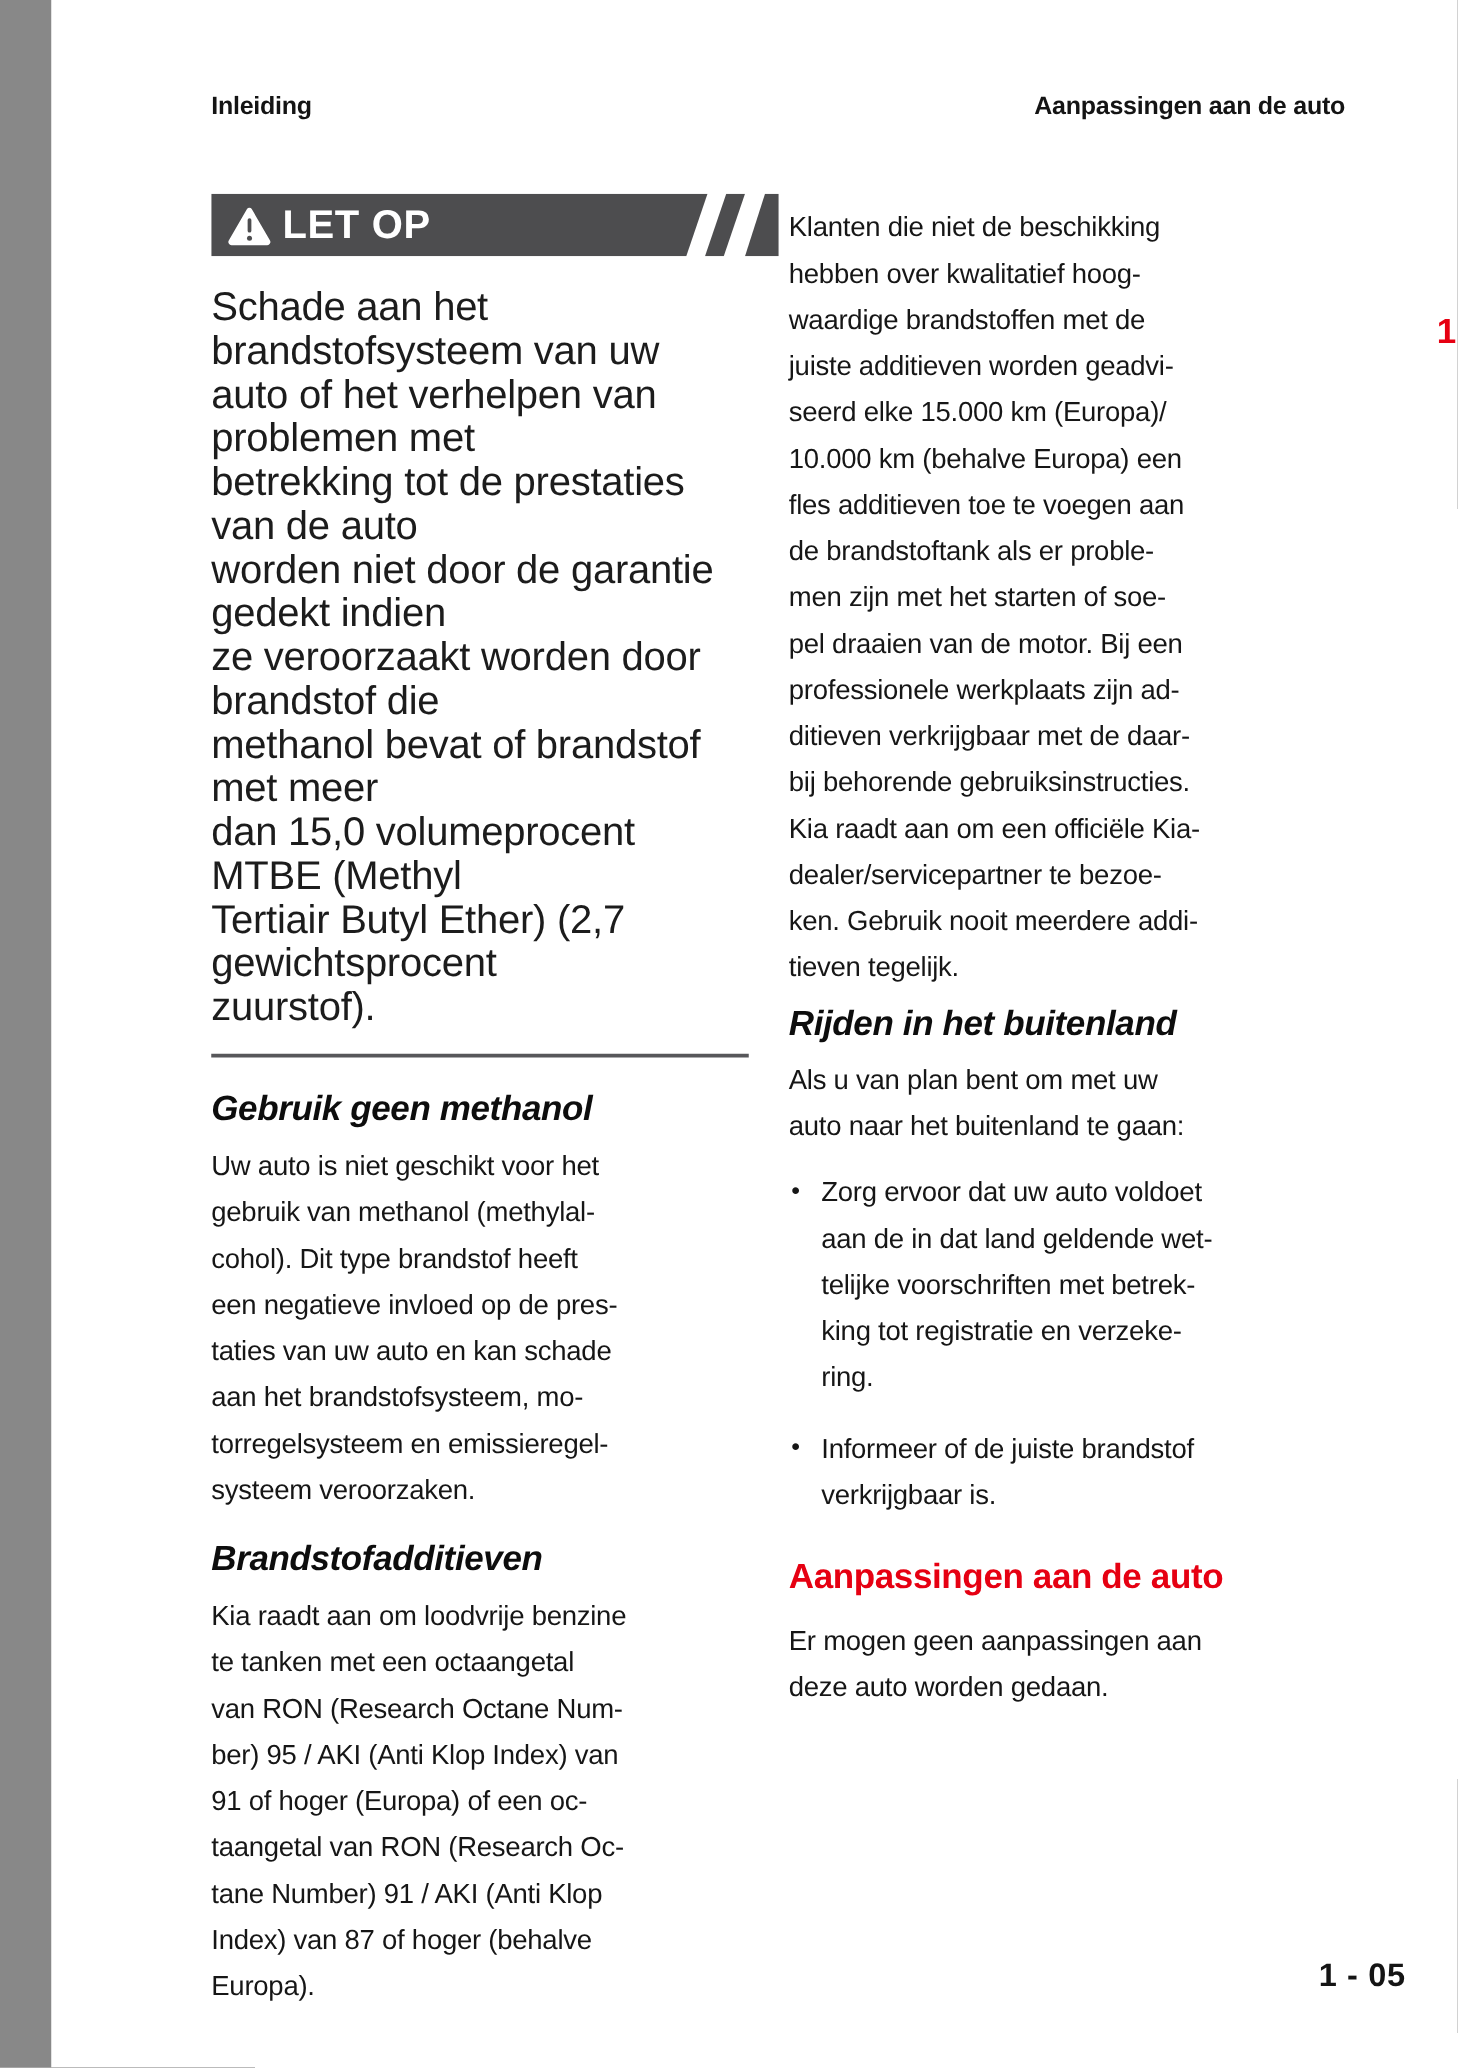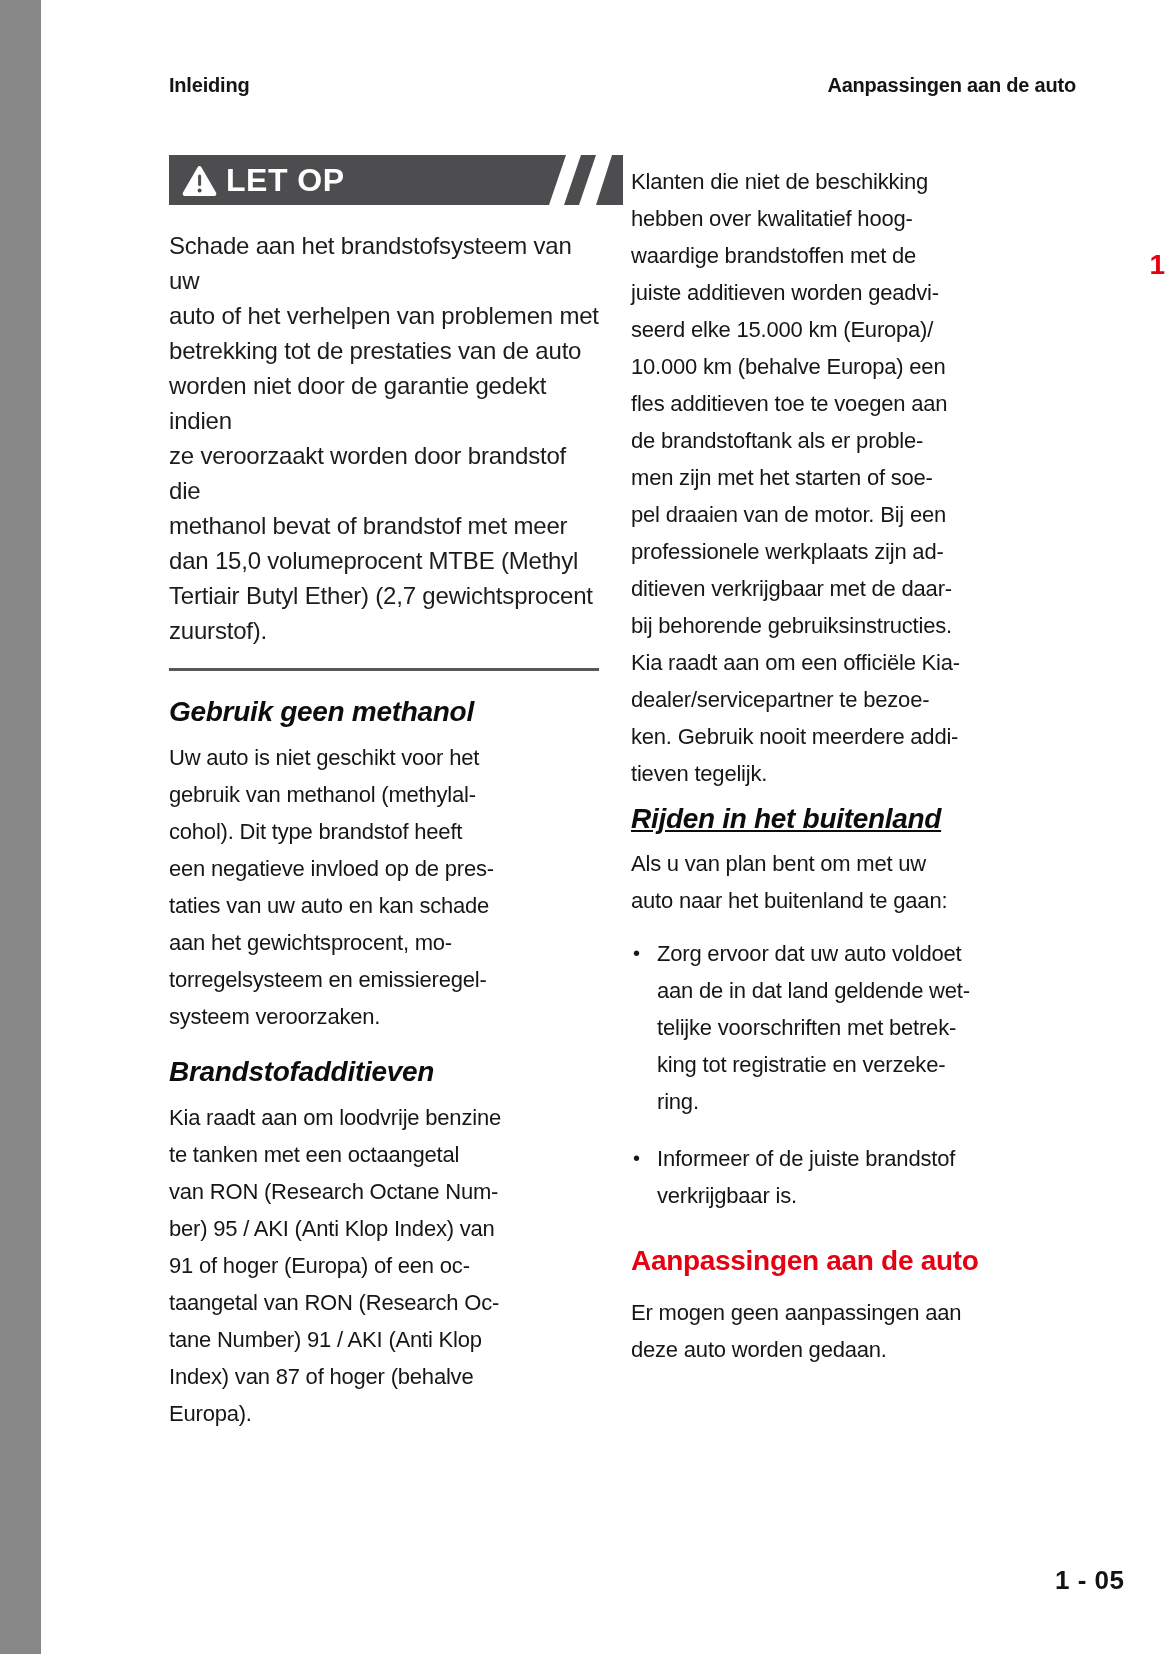--- a/index.html
+++ b/index.html
@@ -25,41 +25,41 @@
   .warn-banner{position:relative;margin-top:155px;width:454px;height:50px;}
   .warn-banner svg.bar{position:absolute;left:0;top:0;}
   .warn-icon{position:absolute;left:12px;top:10px;}
   .warn-label{
     position:absolute;left:57px;top:50%;transform:translateY(-50%);
     color:#ffffff;font-size:32px;font-weight:bold;letter-spacing:0.5px;
   }
 
   .warn-body{
     margin-top:23px;width:432px;
-    font-size:24px;line-height:35px;letter-spacing:-0.2px;
+    font-size:32px;line-height:35px;letter-spacing:-0.2px;
     white-space:pre-line;color:#1c1c1c;
   }
   .divider{margin-top:20px;width:430px;height:3px;background:#57575a;}
 
   .sec-heading{
     font-size:28px;line-height:34px;font-weight:bold;font-style:italic;
     letter-spacing:-0.3px;color:#0d0d0d;
   }
   .h-methanol{margin-top:24px;}
   .b-methanol{margin-top:10px;}
   .h-additieven{margin-top:20px;}
   .b-additieven{margin-top:10px;}
 
   .body-text{
     font-size:22px;line-height:37px;letter-spacing:-0.2px;
     white-space:pre-line;color:#161616;
   }
 
   .r-para1{margin-top:163px;}
-  .h-buitenland{margin-top:10px;text-decoration:underline;}
+  .h-buitenland{margin-top:10px;}
   .r-intro{margin-top:9px;}
   .bullet-item{display:flex;align-items:flex-start;}
   .bullet-1{margin-top:16px;}
   .bullet-2{margin-top:20px;}
   .bullet-marker{
     flex:0 0 24px;font-size:20px;line-height:37px;color:#161616;
     padding-left:2px;
   }
   .red-heading{
     margin-top:30px;
@@ -112,21 +112,21 @@
 zuurstof).</div>
 
     <div class="divider"></div>
 
     <div class="sec-heading h-methanol">Gebruik geen methanol</div>
     <div class="body-text b-methanol">Uw auto is niet geschikt voor het
 gebruik van methanol (methylal-
 cohol). Dit type brandstof heeft
 een negatieve invloed op de pres-
 taties van uw auto en kan schade
-aan het gewichtsprocent, mo-
+aan het brandstofsysteem, mo-
 torregelsysteem en emissieregel-
 systeem veroorzaken.</div>
 
     <div class="sec-heading h-additieven">Brandstofadditieven</div>
     <div class="body-text b-additieven">Kia raadt aan om loodvrije benzine
 te tanken met een octaangetal
 van RON (Research Octane Num-
 ber) 95 / AKI (Anti Klop Index) van
 91 of hoger (Europa) of een oc-
 taangetal van RON (Research Oc-

